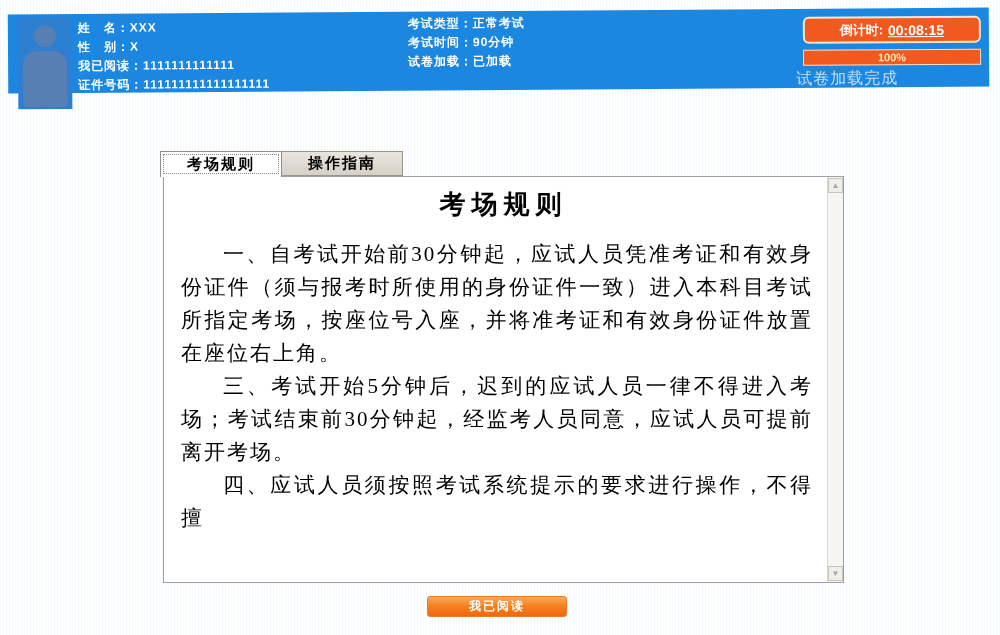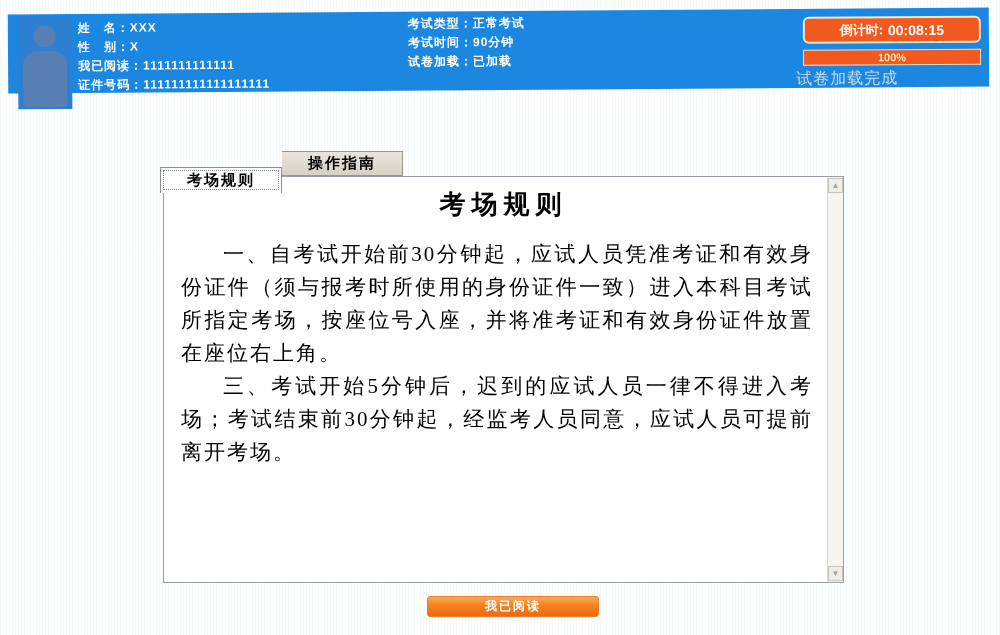--- a/index.html
+++ b/index.html
@@ -36,21 +36,21 @@
   .info-row { height:19px; line-height:19px; font-size:12px; font-weight:bold; color:#ffffff; white-space:nowrap; }
   .info-row .lbl { letter-spacing:1px; }
   .info-row .val { letter-spacing:1px; }
 
   .timer-box {
     position:absolute; left:795px; top:8px; width:178px; height:27px;
     background:#f2591f; border:2px solid #f3e8d6; border-radius:6px;
     display:flex; align-items:center; justify-content:center;
     color:#ffffff; font-size:13px; font-weight:bold; white-space:nowrap;
   }
-  .timer-box .time { margin-left:5px; font-size:14px; }
+  .timer-box .time { margin-left:5px; font-size:14px;text-decoration:underline; }
   .progress-bar {
     position:absolute; left:795px; top:41px; width:178px; height:16px;
     background:#f2591f; border:1px solid #f3e3cc;
     display:flex; align-items:center; justify-content:center;
     color:#ffe9b4; font-size:11px; font-weight:bold;
   }
   .load-status {
     position:absolute; left:788px; top:60px;
     color:#c9dcee; font-size:16px; letter-spacing:1px; white-space:nowrap;
   }
@@ -63,21 +63,21 @@
     letter-spacing:2px; cursor:default; white-space:nowrap;
   }
   .tab.active {
     background:#ffffff; border:1px solid #8f8f8f; border-bottom:none;
     height:26px; position:relative; z-index:3;
     outline:1px dotted #8a8a8a; outline-offset:-4px;
   }
   .tab.inactive {
     background:linear-gradient(180deg,#e9e5de 0%, #d6d1c7 100%);
     border:1px solid #9b968c; border-left:none;
-    margin-bottom:17px;
+    margin-bottom:1px;
   }
 
   
   .panel {
     position:absolute; left:163px; top:176px; width:681px; height:407px;
     background:#ffffff; border:1px solid #9aa0a6; z-index:2;
   }
   .panel-scroll {
     position:absolute; right:0; top:0; width:16px; height:100%;
     background:#f7f5f2; border-left:1px solid #dcd8d0;
@@ -97,21 +97,21 @@
   }
   .panel-body { padding:16px 30px 0 17px; }
   .panel-body p {
     font-family:Liberation Serif, serif;
     font-size:21px; line-height:33px; letter-spacing:2px;
     color:#000; text-align:justify; text-indent:2em;
   }
 
   
   .read-btn {
-    position:absolute; left:427px; top:596px; width:172px; height:21px;
+    position:absolute; left:427px; top:596px; width:140px; height:21px;
     background:linear-gradient(180deg,#fba95c 0%, #f58220 45%, #f0680f 100%);
     border:1px solid #e87e2e; border-radius:3px;
     color:#ffffff; font-size:12px; font-weight:bold; letter-spacing:2px;
     display:flex; align-items:center; justify-content:center; cursor:pointer;
     white-space:nowrap;
   }
 </style>
 </head>
 <body>
 
@@ -166,20 +166,21 @@
   <div class="tabs">
     <div class="tab active">考场规则</div>
     <div class="tab inactive">操作指南</div>
   </div>
 
   <div class="panel">
     <div class="panel-title">考场规则</div>
     <div class="panel-body">
       <p>一、自考试开始前30分钟起，应试人员凭准考证和有效身份证件（须与报考时所使用的身份证件一致）进入本科目考试所指定考场，按座位号入座，并将准考证和有效身份证件放置在座位右上角。</p>
       <p>三、考试开始5分钟后，迟到的应试人员一律不得进入考场；考试结束前30分钟起，经监考人员同意，应试人员可提前离开考场。</p>
+      <p>四、应试人员须按照考试系统提示的要求进行操作，不得擅</p>
     </div>
     <div class="panel-scroll">
       <div class="scroll-btn up">▲</div>
       <div class="scroll-btn down">▼</div>
     </div>
   </div>
 
   <div class="read-btn">我已阅读</div>
 
 </div>

